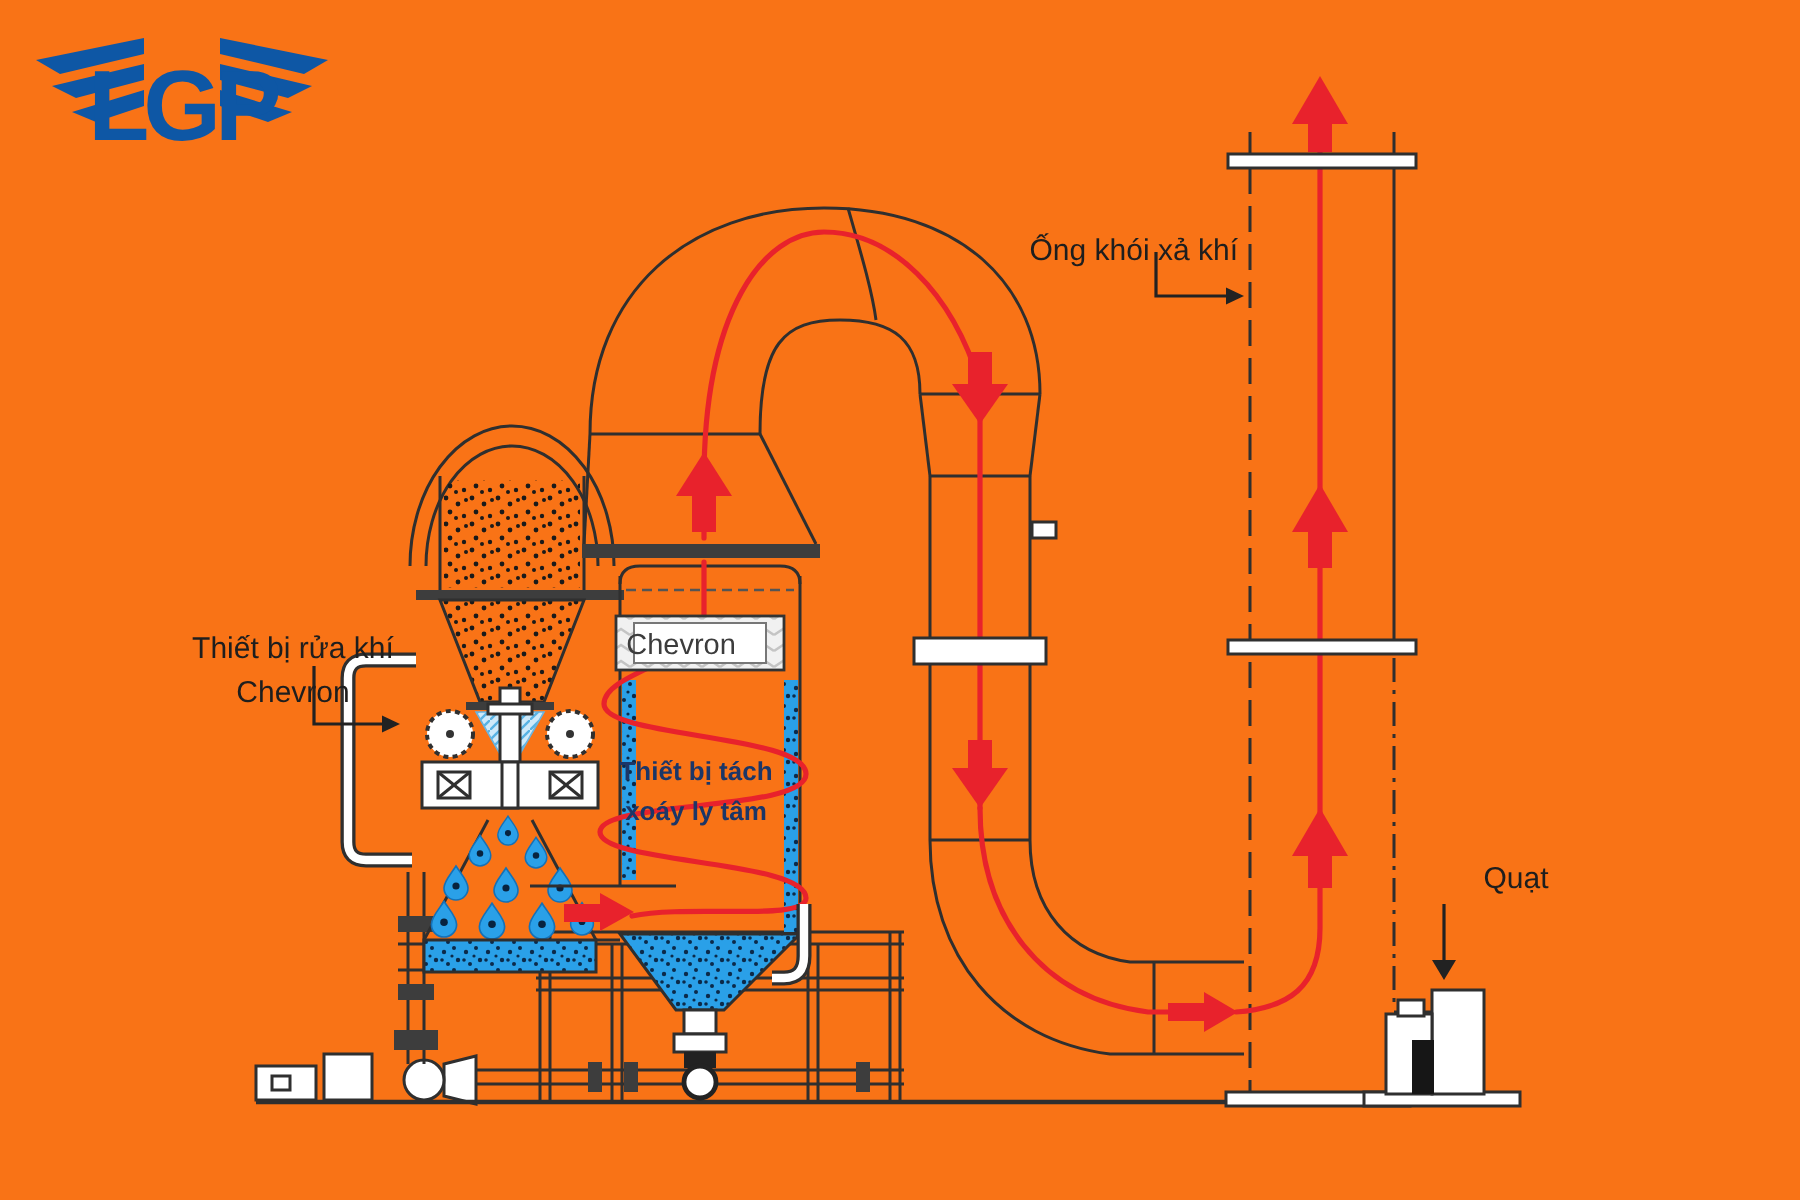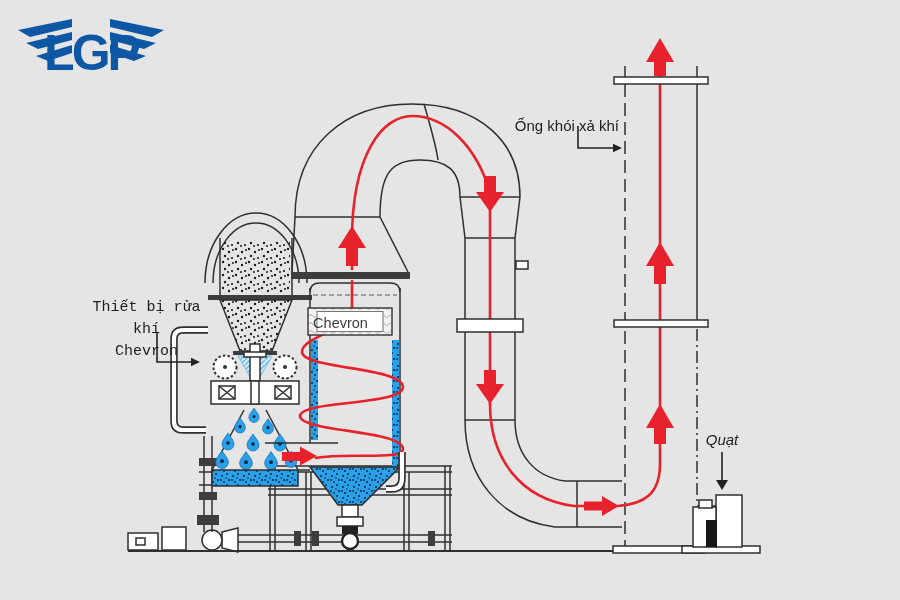--- a/index.html
+++ b/index.html
@@ -1,16 +1,16 @@
 <!DOCTYPE html>
 <html><head>
 <meta charset="utf-8">
 <style>
   html,body{margin:0;padding:0;background:#ffffff;}
-  #stage{position:relative;width:900px;height:600px;background:#e5e5e5;overflow:hidden;
+  #stage{position:relative;width:900px;height:600px;background:#f97316;overflow:hidden;
          font-family:"Liberation Sans",sans-serif;}
   .lbl{position:absolute;color:#1e1e1e;font-size:15px;line-height:1.45;}
   .lbl.center{text-align:center;}
   .lbl.right{text-align:right;}
   #chevron-label{font-size:14.5px;color:#3c3c3c;}
   #separator-label{font-size:13px;font-weight:bold;color:#1c3667;line-height:1.5;}
   svg{position:absolute;left:0;top:0;}
   .outline{stroke:#2f2f2f;stroke-width:1.5;fill:none;}
   .wfill{stroke:#2f2f2f;stroke-width:1.5;fill:#ffffff;}
   .dark{fill:#3d3d3d;stroke:none;}
@@ -295,23 +295,27 @@
         <polygon points="2,16 56,5 56,13 14,23"></polygon>
         <polygon points="10,29 56,18 56,26 22,35"></polygon>
         <polygon points="20,42 56,31 56,39 32,47"></polygon>
       </g>
       <text x="75" y="56" text-anchor="middle" font-family="Liberation Sans, sans-serif" font-size="50" font-weight="800" letter-spacing="-3" fill="#0e57a5">LGP</text>
     </svg>
   </div>
 
   <div id="stack-label" class="lbl right" style="left:493px;top:99px;width:126px;margin-top:16px;">Ống khói xả khí</div>
 
-  <div class="lbl center" style="left:84px;top:297px;width:125px;font-family:Liberation Mono, monospace;">
+  <div class="lbl center" style="left:84px;top:314px;width:125px;">
     <div>Thiết bị rửa khí</div>
     <div>Chevron</div>
   </div>
 
   <div id="chevron-label" class="lbl center" style="left:308px;top:313px;width:65px;">Chevron</div>
 
-
-  <div class="lbl center" style="left:699px;top:429px;width:46px;font-style:italic;">Quạt</div>
+  <div id="separator-label" class="lbl center" style="left:296px;top:376px;width:104px;">
+    <div>Thiết bị tách</div>
+    <div>xoáy ly tâm</div>
+  </div>
+
+  <div class="lbl center" style="left:735px;top:429px;width:46px;">Quạt</div>
 
 </div>
 
 </body></html>

